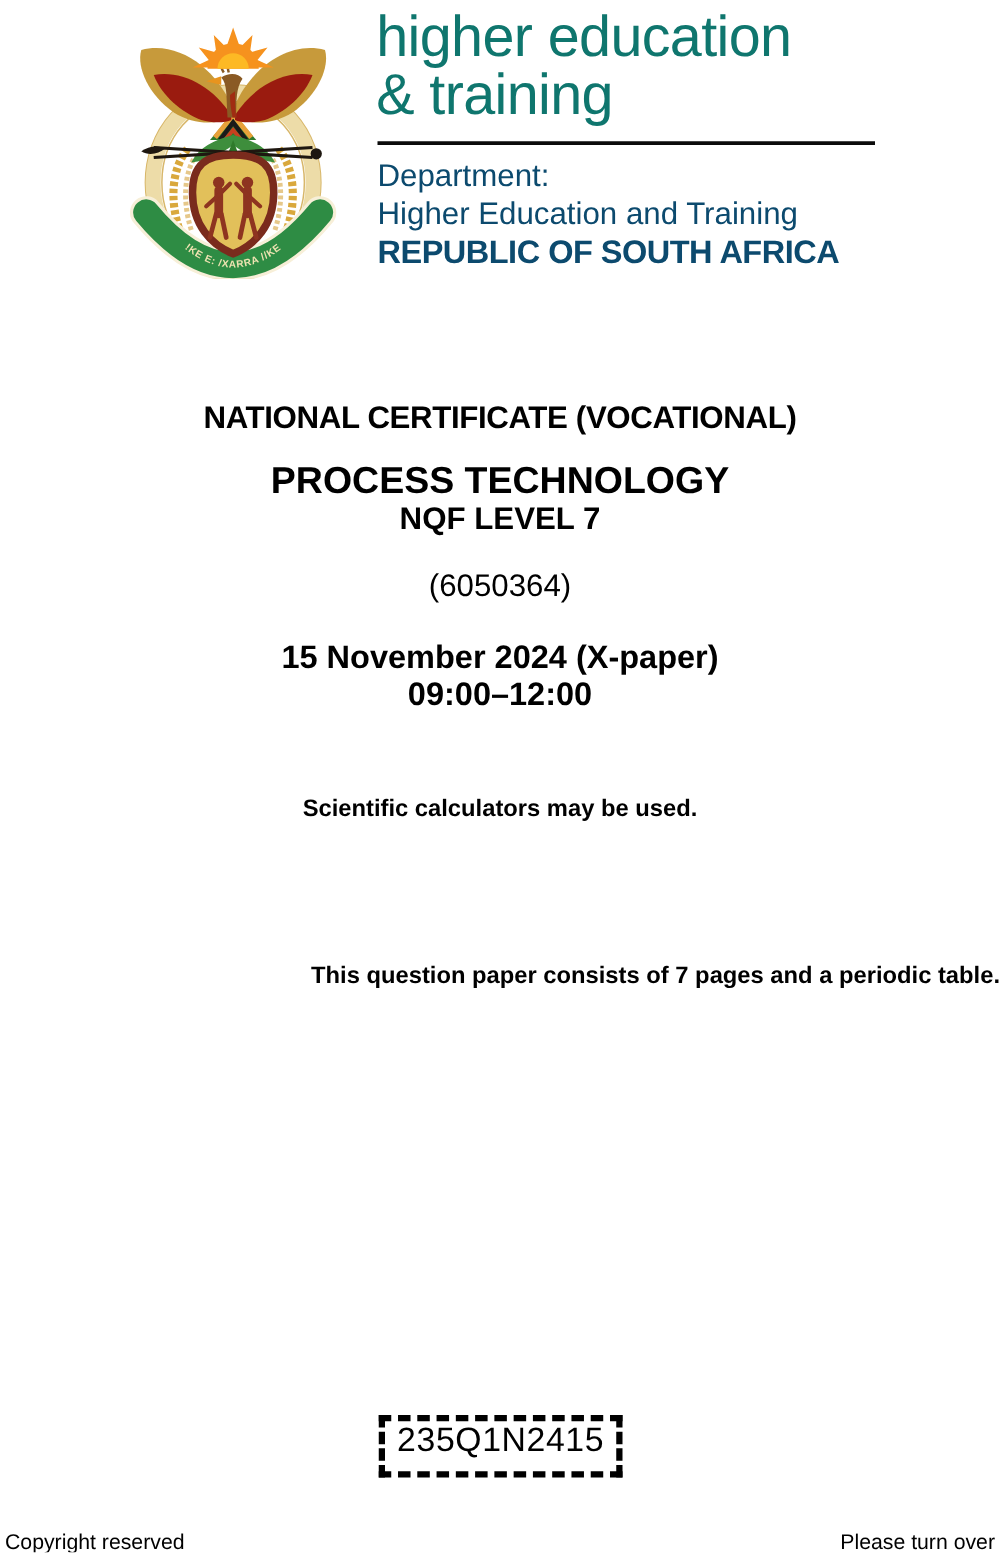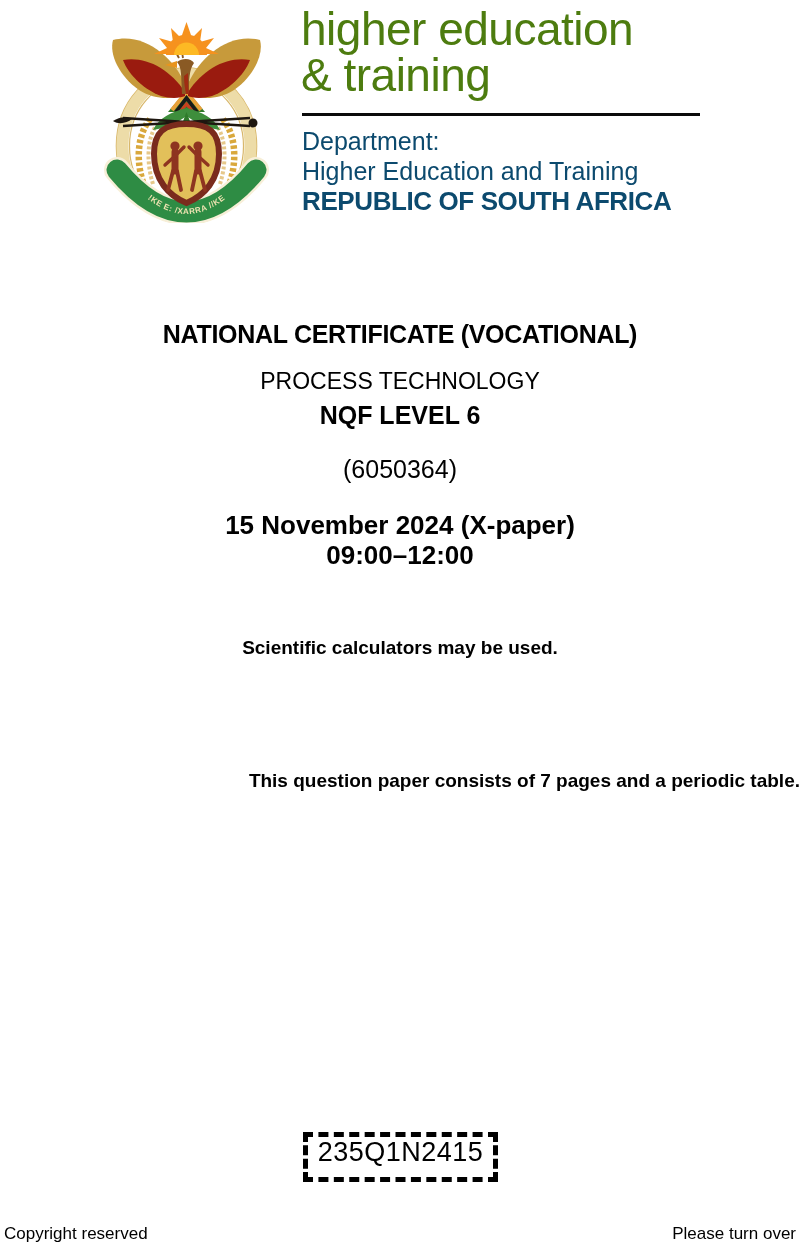--- a/index.html
+++ b/index.html
@@ -24,21 +24,21 @@
     height: 203px;
   }
   .wordmark {
     position: absolute;
     left: 301px;
     top: 6px;
     font-size: 46px;
     line-height: 46px;
     font-weight: 400;
     letter-spacing: -0.5px;
-    color: #4d7c0f;
+    color: #0f766e;
     white-space: nowrap;
   }
   .logo-rule {
     position: absolute;
     left: 302px;
     top: 113px;
     width: 398px;
     height: 3px;
     background: #0b0b0b;
   }
@@ -53,21 +53,21 @@
   .dept-line { font-size: 25px; font-weight: 400; }
   .dept-country { font-size: 26px; font-weight: 700; letter-spacing: -0.4px; }
   .center-text {
     position: absolute;
     left: 0;
     width: 800px;
     text-align: center;
     white-space: nowrap;
   }
   .t-certificate { top: 320px; font-size: 25px; font-weight: 700; letter-spacing: -0.3px; }
-  .t-subject     { top: 368px; font-size: 23px; font-weight: 400; }
+  .t-subject     { top: 368px; font-size: 30px; font-weight: 700; }
   .t-level       { top: 401px; font-size: 25px; font-weight: 700; }
   .t-code        { top: 455px; font-size: 25px; font-weight: 400; }
   .t-date        { top: 510px; font-size: 26px; font-weight: 700; }
   .t-time        { top: 540px; font-size: 26px; font-weight: 700; }
   .t-calc        { top: 637px; font-size: 19px; font-weight: 700; }
   .t-contents    { top: 770px; font-size: 19px; font-weight: 700; text-align: right; }
   .exam-code-box {
     position: absolute;
     left: 303px;
     top: 1132px;
@@ -195,21 +195,21 @@
   <div class="logo-rule"></div>
 
   <div class="dept-block">
     <div class="dept-line">Department:</div>
     <div class="dept-line">Higher Education and Training</div>
     <div class="dept-country">REPUBLIC OF SOUTH AFRICA</div>
   </div>
 
   <div class="center-text t-certificate">NATIONAL CERTIFICATE (VOCATIONAL)</div>
   <div class="center-text t-subject">PROCESS TECHNOLOGY</div>
-  <div class="center-text t-level">NQF LEVEL 6</div>
+  <div class="center-text t-level">NQF LEVEL 7</div>
   <div class="center-text t-code">(6050364)</div>
   <div class="center-text t-date">15 November 2024 (X-paper)</div>
   <div class="center-text t-time">09:00–12:00</div>
 
   <div class="center-text t-calc">Scientific calculators may be used.</div>
   <div class="center-text t-contents">This question paper consists of 7 pages and a periodic table.</div>
 
   <div class="exam-code-box">
     <span>235Q1N2415</span>
   </div>

